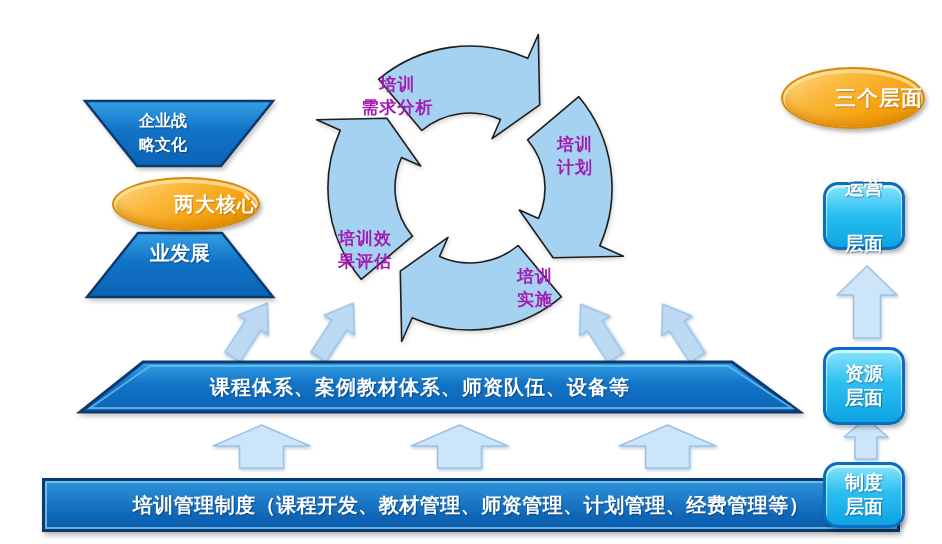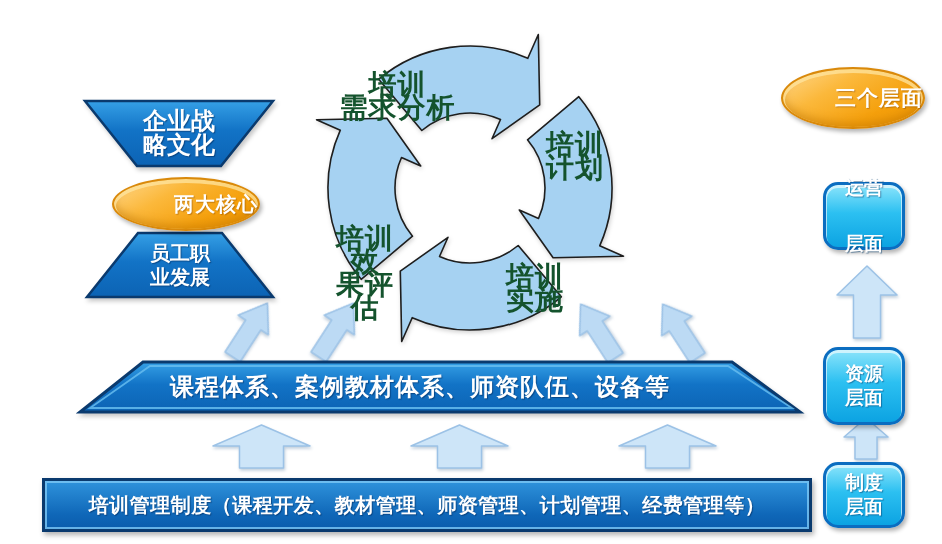--- a/index.html
+++ b/index.html
@@ -5,21 +5,21 @@
   html,body{margin:0;padding:0;background:#fff;}
   #stage{position:relative;width:942px;height:544px;background:#ffffff;overflow:hidden;
          font-family:"Liberation Sans","DejaVu Sans",sans-serif;}
   svg.layer{position:absolute;left:0;top:0;width:942px;height:544px;overflow:visible;}
   #arrows-svg{z-index:1;}
   #ring-svg{z-index:2;}
   #shapes-svg{z-index:3;}
   .shape{filter:drop-shadow(2px 3px 2px rgba(0,0,0,.22));}
   .ringseg{filter:drop-shadow(1px 2px 2px rgba(0,0,0,.18));}
 
-  .step-label{position:absolute;z-index:5;font-size:28px;font-weight:bold;color:#14532d;
+  .step-label{position:absolute;z-index:5;font-size:17px;font-weight:bold;color:#a21caf;
               text-align:center;line-height:23px;letter-spacing:1px;}
 
   .shape-label{position:absolute;z-index:5;color:#fff;font-weight:bold;text-align:center;
                text-shadow:1px 1px 1px rgba(0,40,90,.55);}
 
   .badge{position:absolute;z-index:6;border-radius:50%;display:flex;align-items:center;justify-content:flex-end;
          color:#fff;font-weight:bold;letter-spacing:1px;
          background:linear-gradient(150deg,#FFD98F 0%,#FBB83B 35%,#F5A00C 70%,#EE9603 100%);
          border:2px solid #D9890B;
          box-shadow:inset 0 2px 0 2px rgba(255,230,160,.75),inset 0 -4px 8px rgba(185,110,0,.45),2px 3px 4px rgba(0,0,0,.3);
@@ -32,30 +32,30 @@
              border:3px solid #0B6DC0;
              background:linear-gradient(180deg,#8BE4FB 0%,#2CC0F1 45%,#0CA3E2 100%);
              box-shadow:inset 0 2px 0 1px rgba(255,255,255,.6),2px 3px 4px rgba(0,0,0,.3);
              display:flex;flex-direction:column;align-items:center;justify-content:center;
              color:#fff;font-weight:bold;font-size:19px;line-height:1.25;
              text-shadow:1px 1px 1px rgba(0,60,110,.5);}
   #level-operation{top:182px;height:68px;gap:32px;}
   #level-resource{top:347px;height:78px;}
   #level-system{top:462px;height:66px;}
 
-  #bottom-bar{position:absolute;z-index:4;left:42px;top:478px;width:770px;height:54px;box-sizing:border-box;
+  #bottom-bar{position:absolute;z-index:4;left:42px;top:478px;width:858px;height:54px;box-sizing:border-box;
               background:linear-gradient(180deg,#2F93DC 0%,#0F67B8 70%,#0B5CAC 100%);
               border:3px solid #0A3A6E;
               box-shadow:inset 0 0 0 2px rgba(125,200,245,.8),2px 3px 5px rgba(0,0,0,.3);
               display:flex;align-items:center;justify-content:center;}
   #bottom-bar .shape-label{position:static;font-size:20px;letter-spacing:.5px;}
 
   #mid-bar-label{left:100px;top:366px;width:640px;height:42px;display:flex;align-items:center;justify-content:center;
-                 font-size:24px;letter-spacing:1px;}
-  #trap-top-label{left:114px;top:109px;width:130px;font-size:24px;line-height:24px;}
+                 font-size:20px;letter-spacing:1px;}
+  #trap-top-label{left:98px;top:109px;width:130px;font-size:16px;line-height:24px;}
   #trap-bottom-label{left:115px;top:241px;width:130px;font-size:20px;line-height:24px;}
 </style>
 </head>
 <body>
 
 <div id="stage">
 
   <svg id="arrows-svg" class="layer">
       <g transform="translate(232,298) rotate(33 18 32)">
         <polygon points="18,0 36,26 27,26 27,64 9,64 9,26 0,26" fill="#BCDAF4" stroke="#9CC2E6" stroke-width="1.5" stroke-linejoin="round" style="filter:drop-shadow(1.5px 2px 1.5px rgba(120,150,180,.45))"></polygon>
@@ -129,21 +129,20 @@
   </div>
   <div class="badge" id="badge-three-levels">
     <span>三个层面</span>
   </div>
 
   <div class="shape-label" id="trap-top-label">
     <span style="display:block">企业战</span>
     <span style="display:block">略文化</span>
   </div>
   <div class="shape-label" id="trap-bottom-label">
-    <span style="display:block">员工职</span>
     <span style="display:block">业发展</span>
   </div>
 
   <div class="shape-label" id="mid-bar-label">
     <span>课程体系、案例教材体系、师资队伍、设备等</span>
   </div>
 
   <div id="bottom-bar">
     <span class="shape-label">培训管理制度（课程开发、教材管理、师资管理、计划管理、经费管理等）</span>
   </div>

